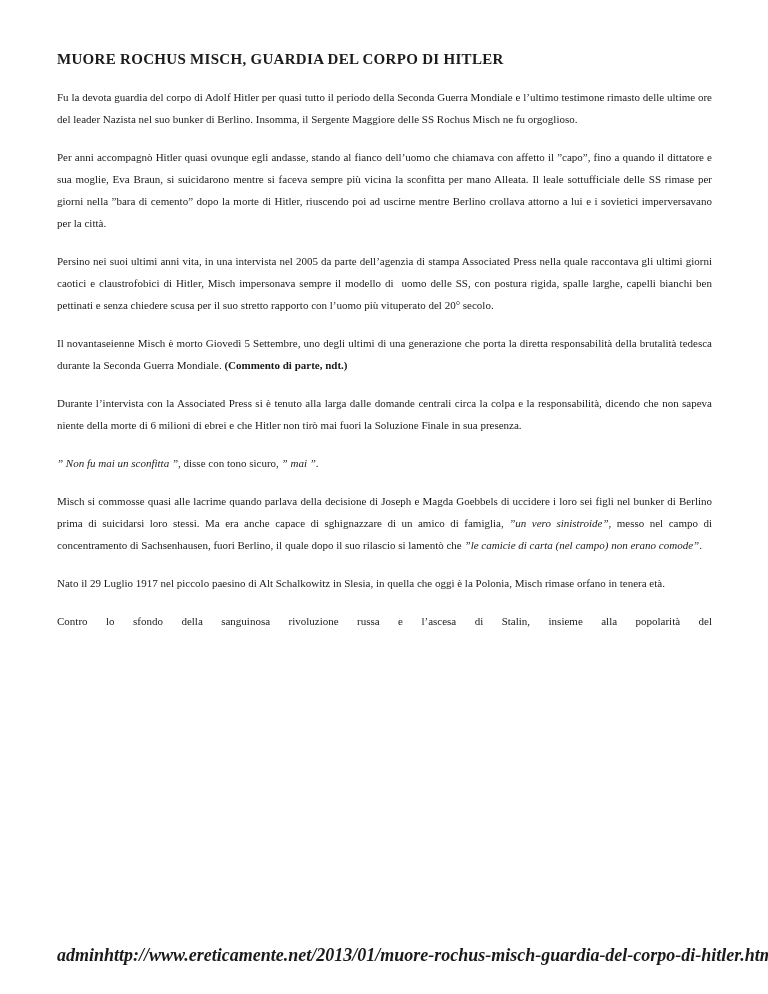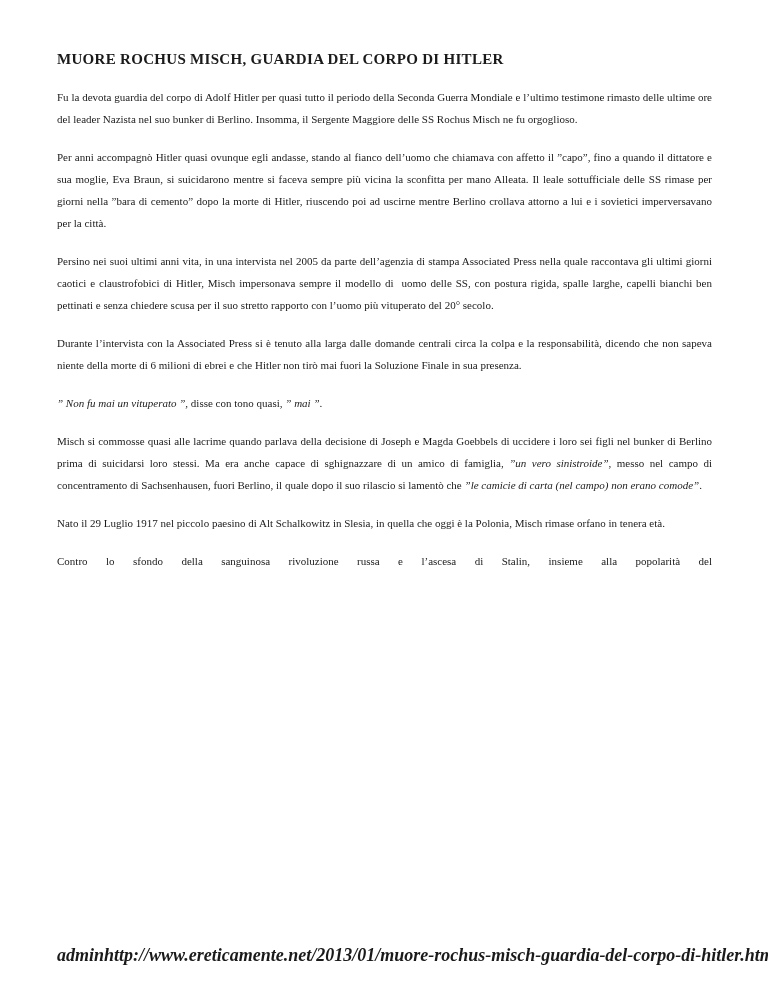--- a/index.html
+++ b/index.html
@@ -54,22 +54,23 @@
 </head>
 <body>
 
 <div class="page">
   <h1 class="article-title">MUORE ROCHUS MISCH, GUARDIA DEL CORPO DI HITLER</h1>
 
   <main class="article-body" id="article-body">
       <p><span class="run normal">Fu la devota guardia del corpo di Adolf Hitler per quasi tutto il periodo della Seconda Guerra Mondiale e l’ultimo testimone rimasto delle ultime ore del leader Nazista nel suo bunker di Berlino. Insomma, il Sergente Maggiore delle SS Rochus Misch ne fu orgoglioso.</span></p>
       <p><span class="run normal">Per anni accompagnò Hitler quasi ovunque egli andasse, stando al fianco dell’uomo che chiamava con affetto il ”capo”, fino a quando il dittatore e sua moglie, Eva Braun, si suicidarono mentre si faceva sempre più vicina la sconfitta per mano Alleata. Il leale sottufficiale delle SS rimase per giorni nella ”bara di cemento” dopo la morte di Hitler, riuscendo poi ad uscirne mentre Berlino crollava attorno a lui e i sovietici imperversavano per la città.</span></p>
       <p><span class="run normal">Persino nei suoi ultimi anni vita, in una intervista nel 2005 da parte dell’agenzia di stampa Associated Press nella quale raccontava gli ultimi giorni caotici e claustrofobici di Hitler, Misch impersonava sempre il modello di &nbsp;uomo delle SS, con postura rigida, spalle larghe, capelli bianchi ben pettinati e senza chiedere scusa per il suo stretto rapporto con l’uomo più vituperato del 20° secolo.</span></p>
+      <p><span class="run normal">Il novantaseienne Misch è morto Giovedì 5 Settembre, uno degli ultimi di una generazione che porta la diretta responsabilità della brutalità tedesca durante la Seconda Guerra Mondiale. </span><span class="run bold">(Commento di parte, ndt.)</span></p>
       <p><span class="run normal">Durante l’intervista con la Associated Press si è tenuto alla larga dalle domande centrali circa la colpa e la responsabilità, dicendo che non sapeva niente della morte di 6 milioni di ebrei e che Hitler non tirò mai fuori la Soluzione Finale in sua presenza.</span></p>
-      <p><span class="run italic">” Non fu mai un vituperato ”</span><span class="run normal">, disse con tono quasi, </span><span class="run italic">” mai ”</span><span class="run normal">.</span></p>
+      <p><span class="run italic">” Non fu mai un sconfitta ”</span><span class="run normal">, disse con tono sicuro, </span><span class="run italic">” mai ”</span><span class="run normal">.</span></p>
       <p><span class="run normal">Misch si commosse quasi alle lacrime quando parlava della decisione di Joseph e Magda Goebbels di uccidere i loro sei figli nel bunker di Berlino prima di suicidarsi loro stessi. Ma era anche capace di sghignazzare di un amico di famiglia, </span><span class="run italic">”un vero sinistroide”</span><span class="run normal">, messo nel campo di concentramento di Sachsenhausen, fuori Berlino, il quale dopo il suo rilascio si lamentò che </span><span class="run italic">”le camicie di carta (nel campo) non erano comode”</span><span class="run normal">.</span></p>
       <p><span class="run normal">Nato il 29 Luglio 1917 nel piccolo paesino di Alt Schalkowitz in Slesia, in quella che oggi è la Polonia, Misch rimase orfano in tenera età.</span></p>
       <p class="justify-last"><span class="run normal">Contro lo sfondo della sanguinosa rivoluzione russa e l’ascesa di Stalin, insieme alla popolarità del</span></p>
     </main>
 
   <footer class="page-footer">
     <span class="footer-author">admin</span>
     <span class="footer-url">http://www.ereticamente.net/2013/01/muore-rochus-misch-guardia-del-corpo-di-hitler.html</span>
   </footer>
 </div>

